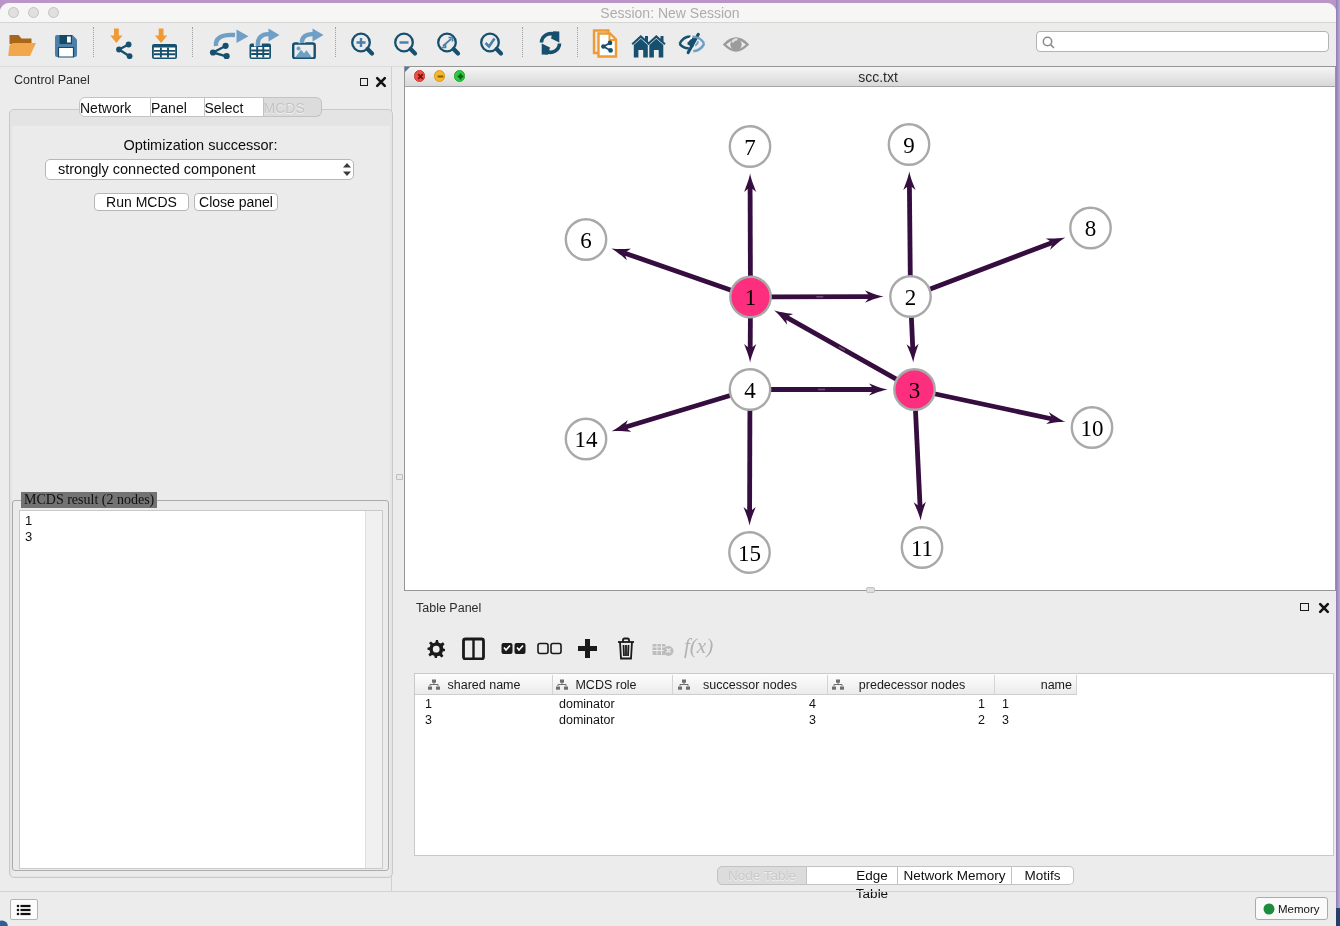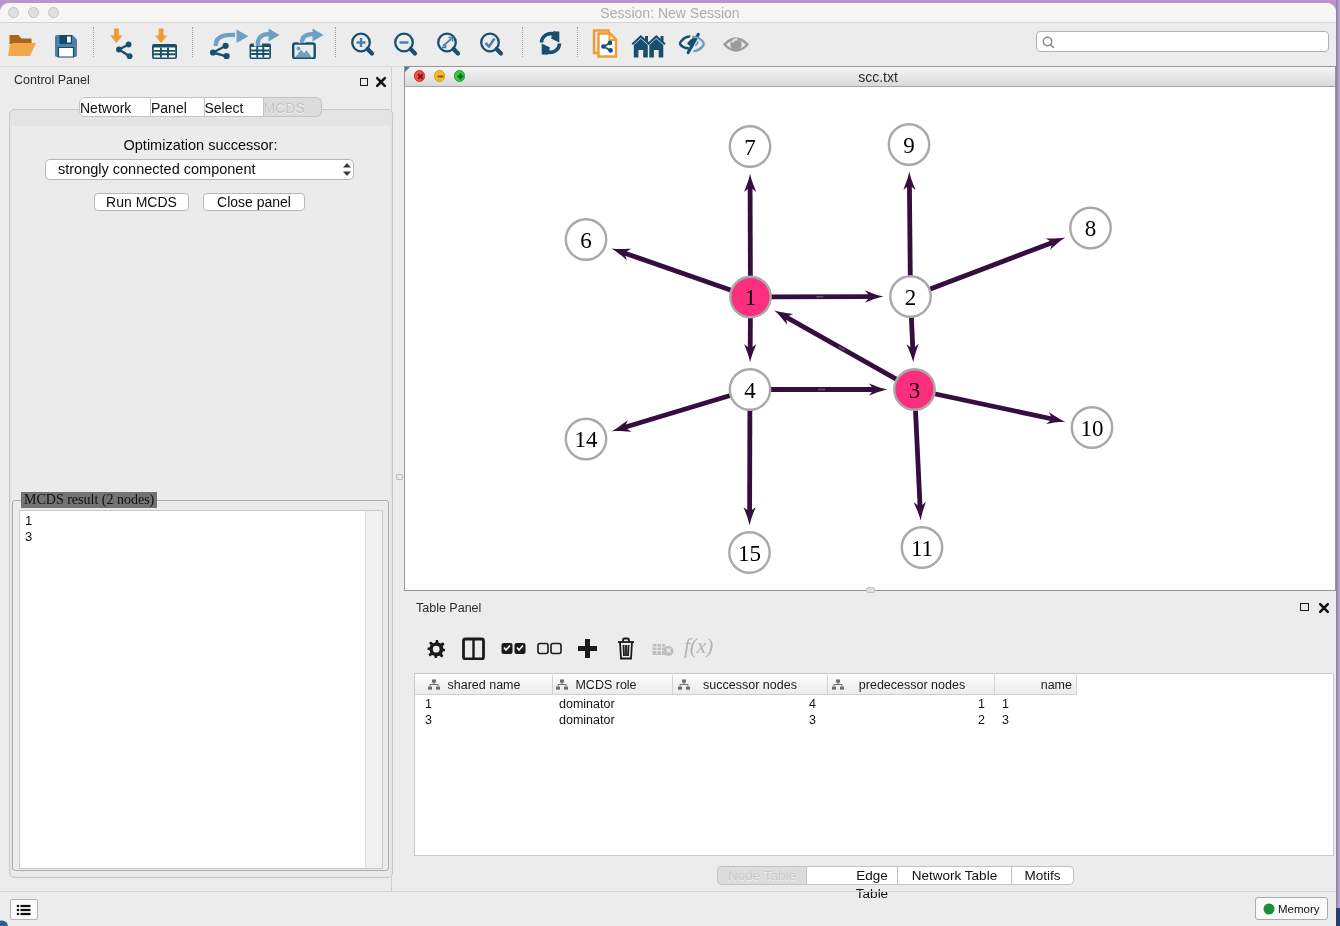--- a/index.html
+++ b/index.html
@@ -197,21 +197,21 @@
 <div class="abs tab" style="left:263.5px;width:58.5px;border-left:none;border-radius:0 6px 6px 0;background:#dcdcdc;color:#c4c4c4;text-shadow:0 1px 0 #f2f2f2;">MCDS</div>
 <div class="abs" id="cp-panel"></div>
 <div class="abs" id="cp-band"></div>
 <div class="abs" id="opt-label">Optimization successor:</div>
 <div class="abs" id="combo">strongly connected component</div>
 <svg class="abs" style="left:341px;top:162px" width="12" height="15" viewBox="0 0 12 15">
     <path d="M6 1 L10 5.4 H2 Z" fill="#3a3a3a"></path>
     <path d="M6 14 L2 9.6 H10 Z" fill="#3a3a3a"></path>
   </svg>
 <div class="abs btn" style="left:94px;width:95px;">Run MCDS</div>
-<div class="abs btn" style="left:203px;width:102px;">Close panel</div>
+<div class="abs btn" style="left:194px;width:84px;">Close panel</div>
 <div class="abs" id="grpbox"></div>
 <div class="abs" id="grplabel">MCDS result (2 nodes)</div>
 <div class="abs" id="grpwhite">1<br>3</div>
 <div class="abs" id="grpscroll"></div>
 <div class="abs" style="left:396px;top:474px;width:7px;height:6px;background:#e8e8e8;border:1px solid #bdbdbd;border-radius:1px;"></div>
 
 <div class="abs" id="frame"></div>
 <div class="abs" id="frametitle"></div>
 <svg class="abs" style="left:405px;top:67px" width="5" height="5">
     <path d="M0 0 H5 L0 5 Z" fill="#4a7ab5"></path>
@@ -390,21 +390,21 @@
 <div class="abs cell" style="left:559px;top:697px;">dominator</div>
 <div class="abs cell" style="left:559px;top:713px;">dominator</div>
 <div class="abs cell" style="left:756px;top:697px;width:60px;text-align:right;">4</div>
 <div class="abs cell" style="left:756px;top:713px;width:60px;text-align:right;">3</div>
 <div class="abs cell" style="left:925px;top:697px;width:60px;text-align:right;">1</div>
 <div class="abs cell" style="left:925px;top:713px;width:60px;text-align:right;">2</div>
 <div class="abs cell" style="left:1002px;top:697px;">1</div>
 <div class="abs cell" style="left:1002px;top:713px;">3</div>
 <div class="abs btab" style="left:692px;width:90px;border-radius:5px 0 0 5px;background:#dcdcdc;color:#c9c9c9;text-shadow:0 1px 0 #f0f0f0;">Node Table</div>
 <div class="abs btab" style="left:782px;width:91px;border-left:none;padding-left:40px;">Edge Table</div>
-<div class="abs btab" style="left:873px;width:114px;border-left:none;">Network Table</div>
+<div class="abs btab" style="left:873px;width:114px;border-left:none;">Network Memory</div>
 <div class="abs btab" style="left:987px;width:62px;border-left:none;border-radius:0 5px 5px 0;">Motifs</div>
 
 <div class="abs" id="statusline"></div>
 <div class="abs" id="listbtn"><svg width="26" height="19" viewBox="0 0 26 19">
       <g fill="#111">
         <circle cx="7" cy="6.0" r="1.3"></circle>
         <rect x="9.5" y="4.9" width="10" height="2.2"></rect>
         <circle cx="7" cy="10.0" r="1.3"></circle>
         <rect x="9.5" y="8.9" width="10" height="2.2"></rect>
         <circle cx="7" cy="14.0" r="1.3"></circle>

